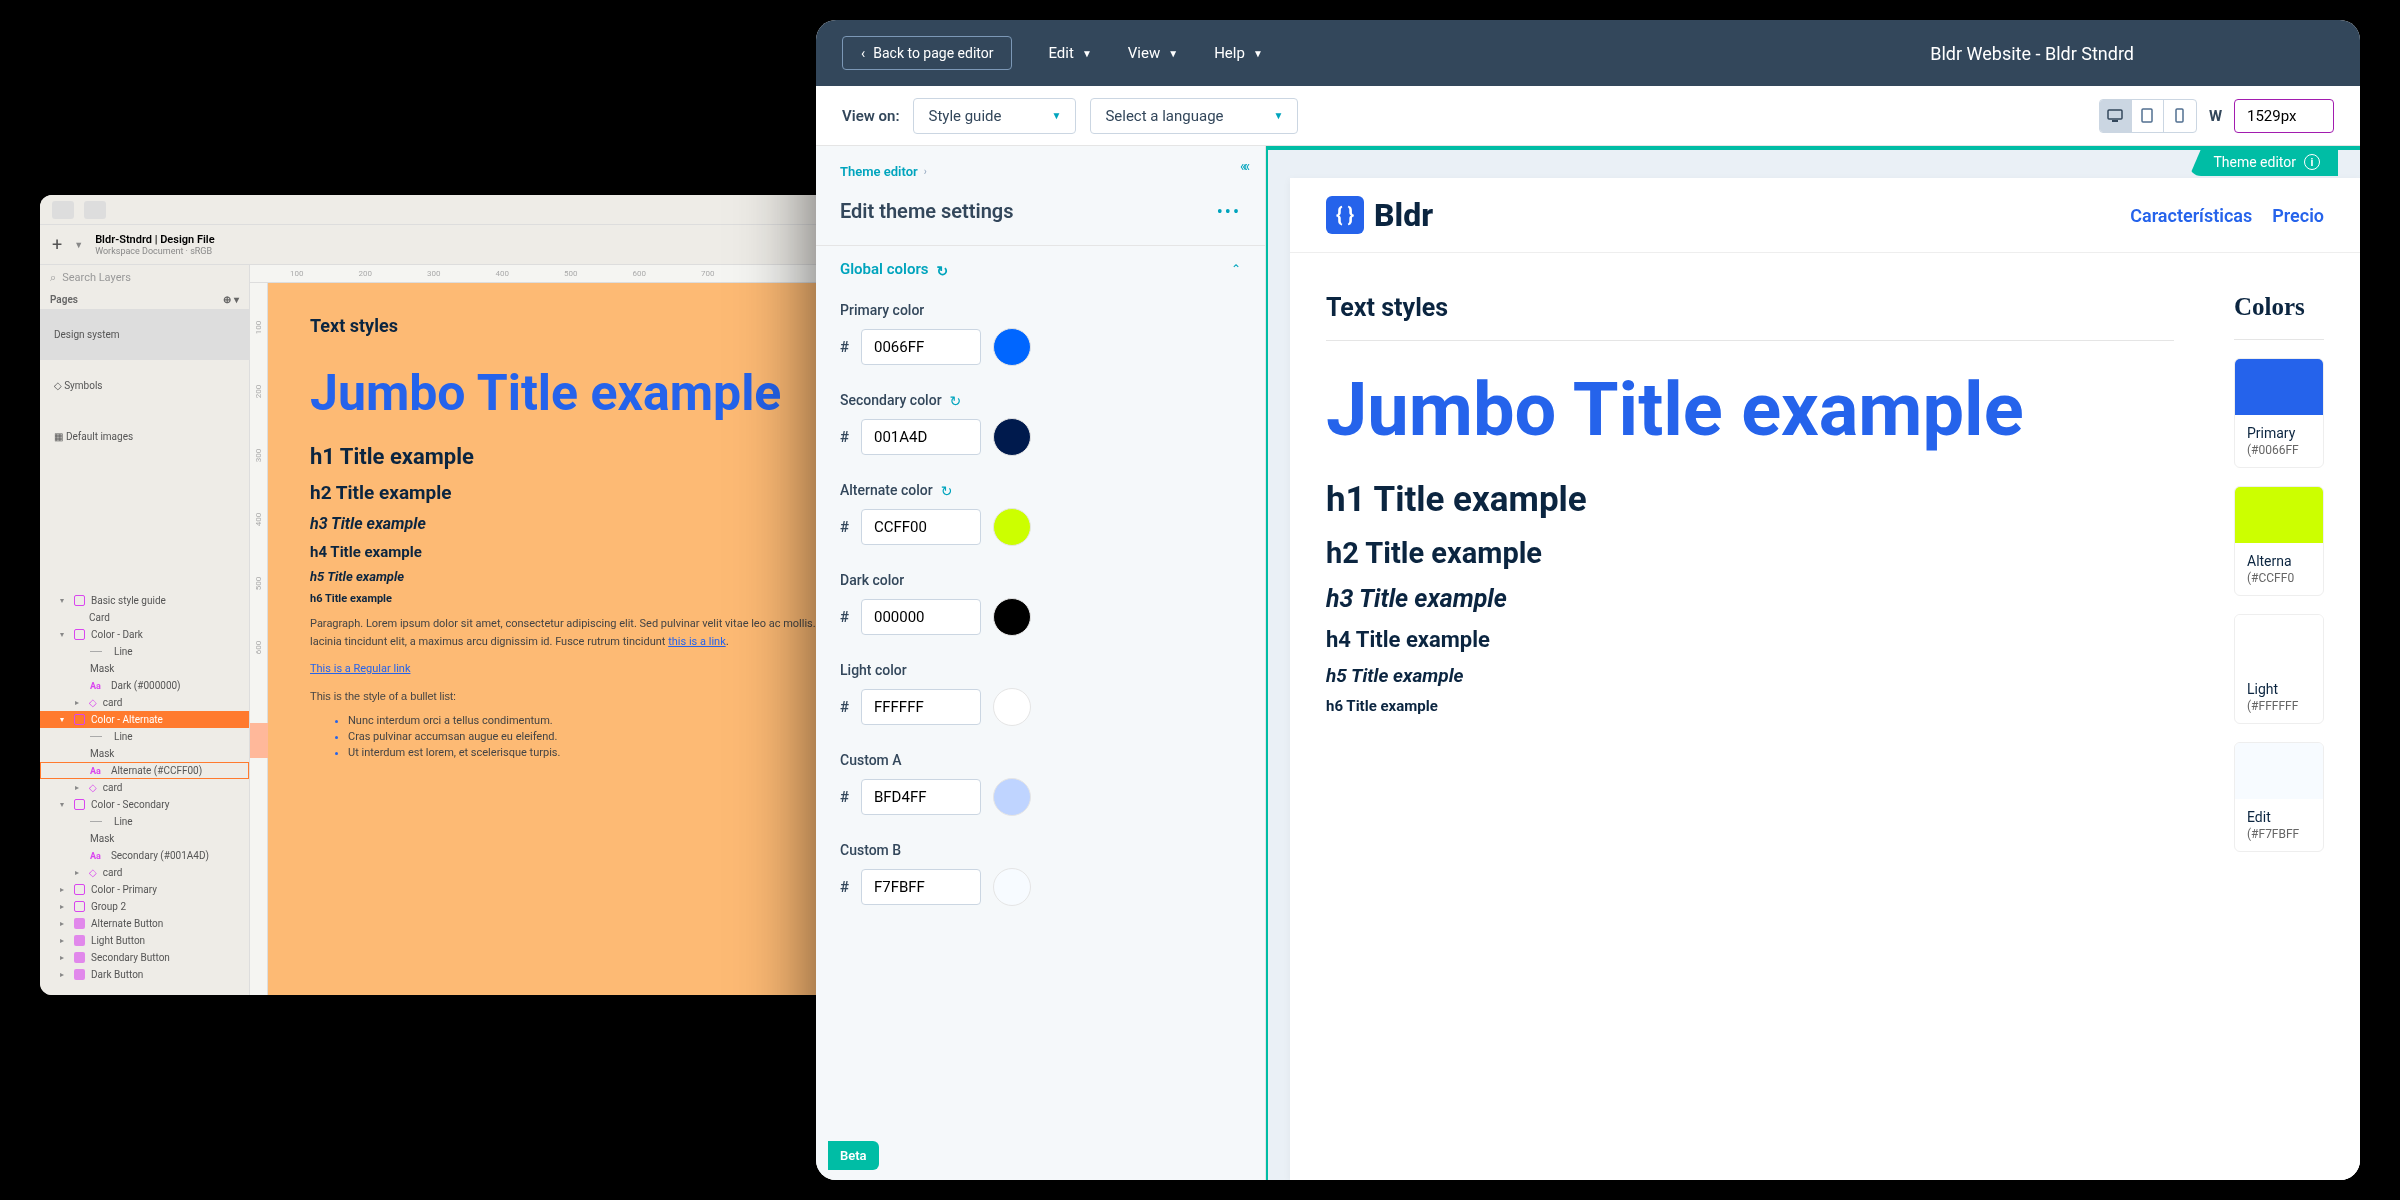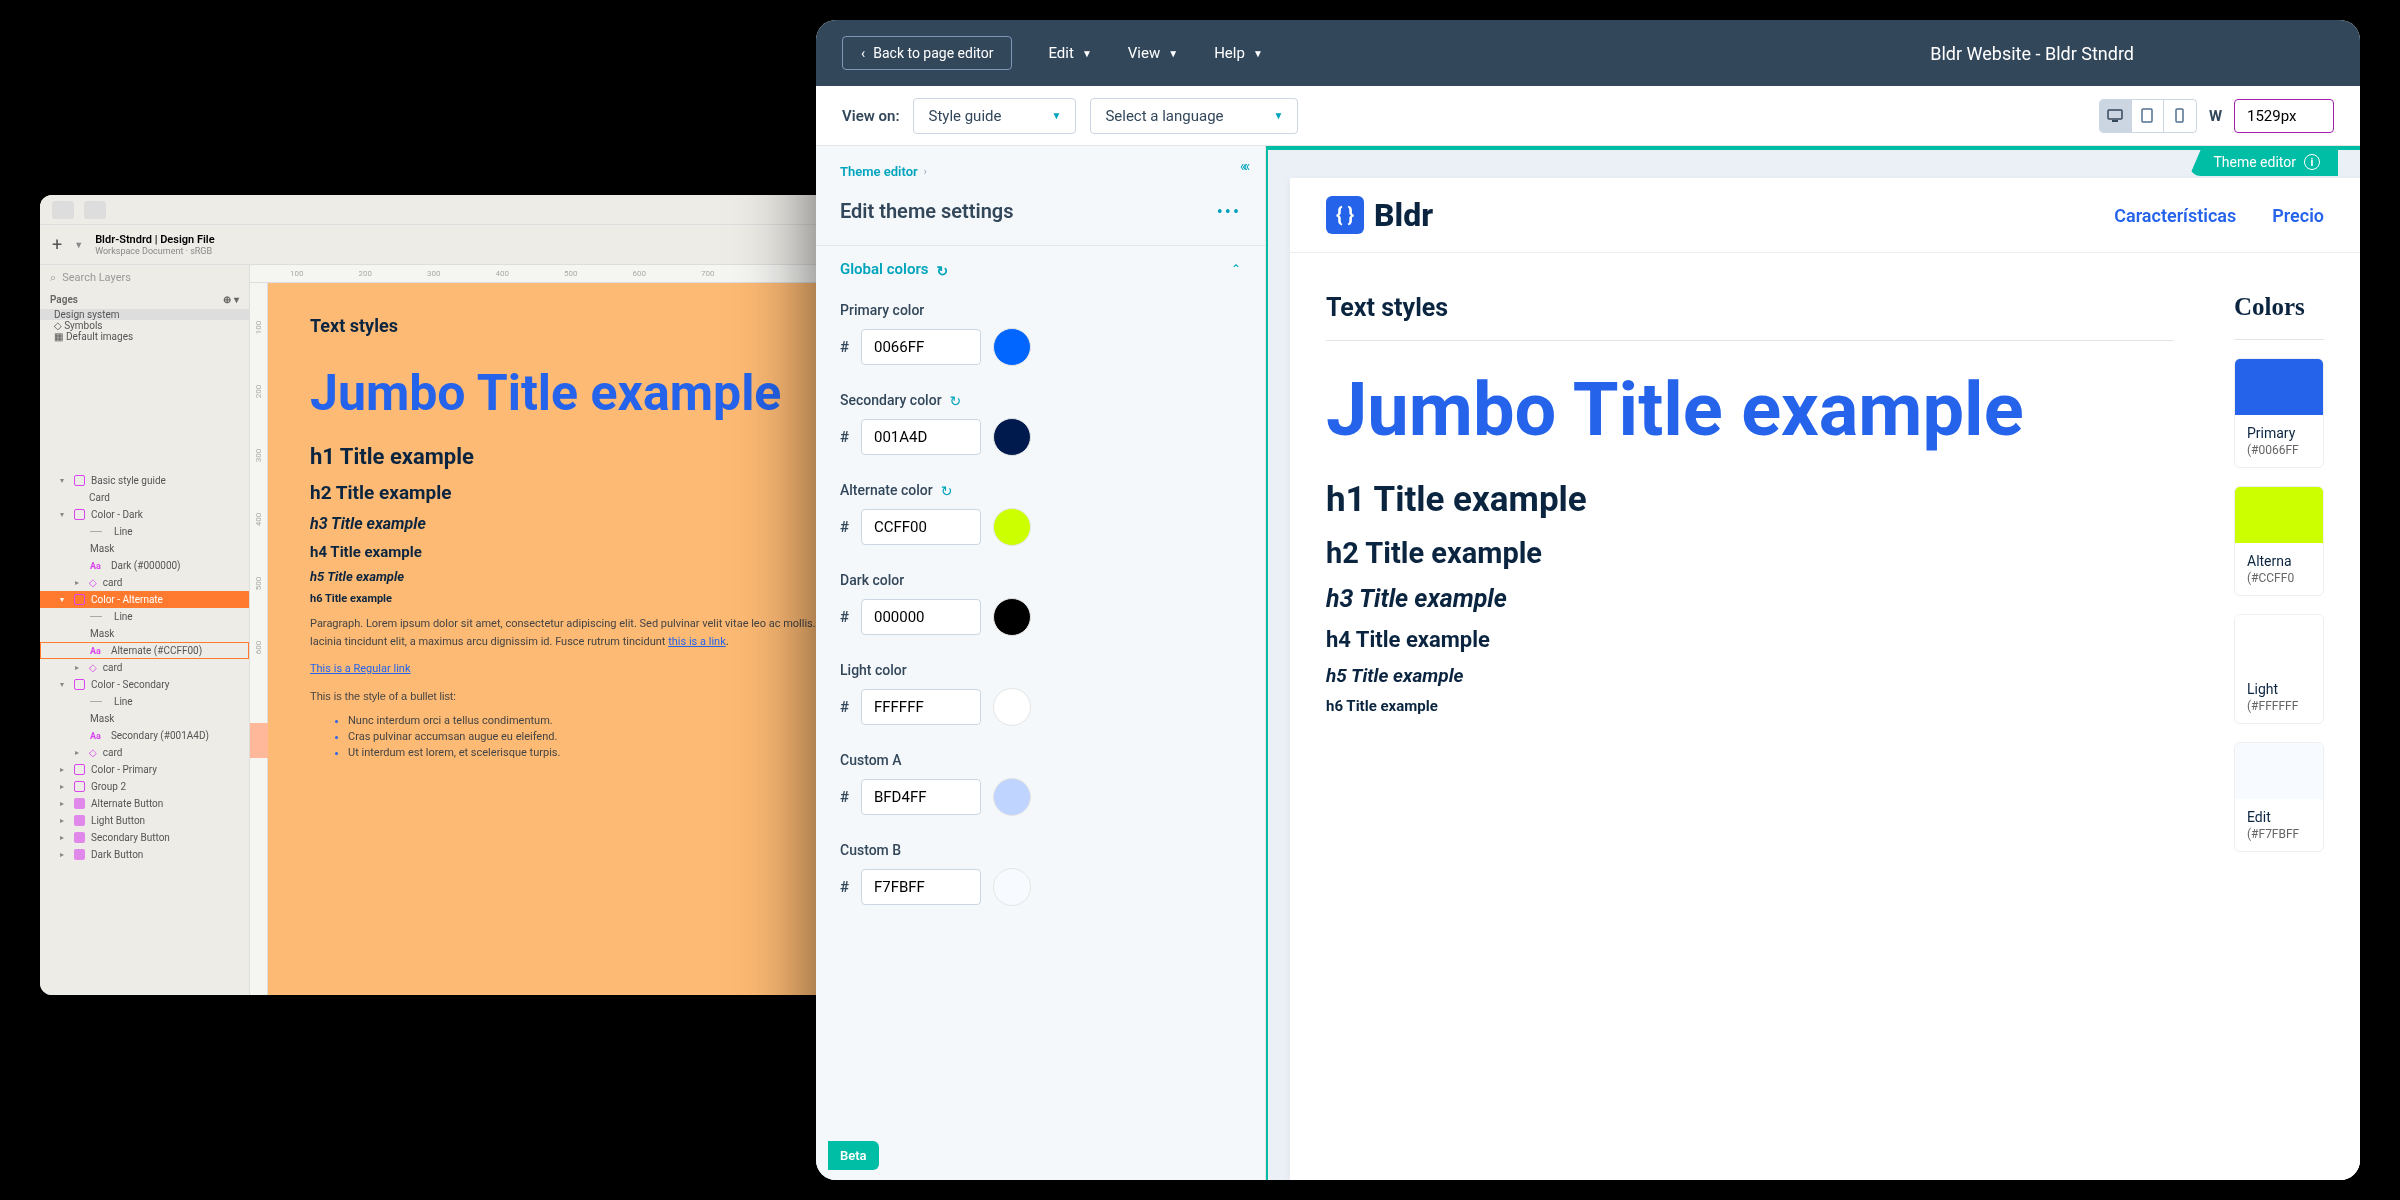--- a/index.html
+++ b/index.html
@@ -11,21 +11,21 @@
 .dt-top{height:30px;background:#eeece7;border-bottom:1px solid #ddd;display:flex;align-items:center;padding:0 12px;gap:10px}
 .dt-top .ico{width:22px;height:18px;background:#ddd;border-radius:3px}
 .dt-hdr{height:40px;display:flex;align-items:center;padding:0 12px;border-bottom:1px solid #ddd;gap:12px}
 .dt-hdr .plus{font-size:18px;color:#555}
 .dt-hdr .ttl{font-size:11px;font-weight:600}
 .dt-hdr .sub{font-size:9px;color:#888}
 .dt-body{display:flex;height:calc(100% - 70px)}
 .dt-side{width:210px;background:#eeece7;border-right:1px solid #ddd;overflow:auto;font-size:11px}
 .srch{padding:6px 10px;display:flex;align-items:center;gap:6px;color:#999}
 .pg-hdr{padding:4px 10px;display:flex;justify-content:space-between;align-items:center;font-size:10px;color:#666;font-weight:600}
-.pg-row{padding:0 14px;font-size:10px;color:#555}
+.pg-row{padding:20px 14px;font-size:10px;color:#555}
 .pg-row.sel{background:#ddd}
 .lyr{padding:3px 10px 3px 20px;display:flex;align-items:center;gap:6px;font-size:10px;color:#555;cursor:pointer}
 .lyr .chv{font-size:8px;color:#888;width:8px}
 .lyr.grp>.gico{width:11px;height:11px;border:1.5px solid #d946ef;border-radius:2px;display:inline-block}
 .lyr.folder>.gico{width:11px;height:11px;background:#d946ef;border-radius:2px;display:inline-block;opacity:0.6}
 .lyr.line{padding-left:50px}
 .lyr.line::before{content:'';width:12px;height:1px;background:#aaa;margin-right:6px}
 .lyr.txt{padding-left:50px}
 .lyr.txt .aa{color:#d946ef;font-size:9px;font-weight:700;margin-right:4px}
 .lyr.indent1{padding-left:35px}
@@ -94,21 +94,21 @@
 
 
 .prev{flex:1;background:#eaf0f6;position:relative;border-left:2px solid #00bda5;border-top:4px solid #00bda5;margin:0}
 .badge{position:absolute;top:-2px;right:22px;background:#00bda5;color:#fff;padding:6px 18px 6px 24px;font-size:14px;border-bottom-left-radius:12px;display:flex;align-items:center;gap:8px;z-index:2;clip-path:polygon(12px 0,100% 0,100% 100%,0 100%)}
 .beta{position:absolute;left:0;bottom:10px;background:#00bda5;color:#fff;font-size:13px;font-weight:600;padding:7px 12px;border-top-right-radius:6px;border-bottom-right-radius:6px;margin-left:12px;z-index:5}
 .site{position:absolute;left:22px;top:28px;right:0;bottom:0;background:#fff;overflow:hidden;box-shadow:0 2px 8px rgba(0,0,0,.05)}
 .site-hdr{padding:18px 36px;border-bottom:1px solid #eee;display:flex;align-items:center;justify-content:space-between}
 .logo{display:flex;align-items:center;gap:10px}
 .logo-ic{width:38px;height:38px;background:#2563eb;border-radius:6px;color:#fff;display:flex;align-items:center;justify-content:center;font-size:20px;font-weight:700}
 .logo-t{font-size:32px;font-weight:800;color:#0b2540}
-.nav{display:flex;gap:36px}
+.nav{display:flex;gap:20px}
 .nav a{color:#2563eb;font-size:18px;font-weight:600;text-decoration:none}
 .site-body{display:flex;padding:40px 36px;gap:60px}
 .sb-main{flex:1;min-width:0}
 .sb-main .ts{font-size:25px;font-weight:700;color:#0b2540;margin-bottom:18px}
 .sb-main hr{border:none;border-top:1px solid #e5e5e5;margin-bottom:30px}
 .sb-main .jmb{font-size:74px;font-weight:700;color:#2563eb;line-height:1.05;margin-bottom:30px}
 .sb-main h1{font-size:35px;color:#0b2540;margin:16px 0;font-weight:700}
 .sb-main h2{font-size:29px;color:#0b2540;margin:14px 0;font-weight:700}
 .sb-main h3{font-size:25px;color:#0b2540;margin:14px 0;font-weight:700;font-style:italic}
 .sb-main h4{font-size:22px;color:#0b2540;margin:12px 0;font-weight:700}

